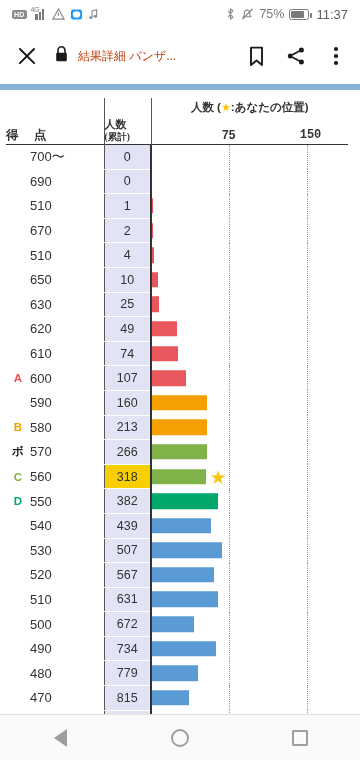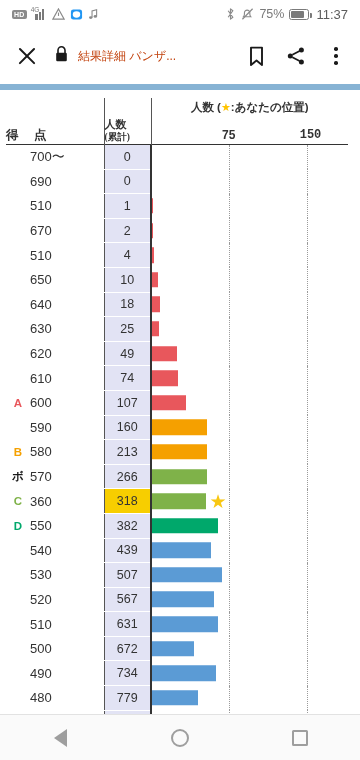--- a/index.html
+++ b/index.html
@@ -324,30 +324,20 @@
             <td class="c-score">650</td>
             <td class="c-count">10</td>
             <td class="c-bar">
               <div class="gl" style="left: 77.25px;"></div>
               <div class="gl" style="left: 154.5px;"></div>
               <div class="bar" style="width: 6.18px; background: rgb(232, 87, 92);"></div>
             </td>
           </tr>
           <tr class="drow">
             <td class="c-grade"></td>
-            <td class="c-score">640</td>
-            <td class="c-count">18</td>
-            <td class="c-bar">
-              <div class="gl" style="left: 77.25px;"></div>
-              <div class="gl" style="left: 154.5px;"></div>
-              <div class="bar" style="width: 8.24px; background: rgb(232, 87, 92);"></div>
-            </td>
-          </tr>
-          <tr class="drow">
-            <td class="c-grade"></td>
             <td class="c-score">630</td>
             <td class="c-count">25</td>
             <td class="c-bar">
               <div class="gl" style="left: 77.25px;"></div>
               <div class="gl" style="left: 154.5px;"></div>
               <div class="bar" style="width: 7.21px; background: rgb(232, 87, 92);"></div>
             </td>
           </tr>
           <tr class="drow">
             <td class="c-grade"></td>
@@ -404,21 +394,21 @@
             <td class="c-score">570</td>
             <td class="c-count">266</td>
             <td class="c-bar">
               <div class="gl" style="left: 77.25px;"></div>
               <div class="gl" style="left: 154.5px;"></div>
               <div class="bar" style="width: 54.59px; background: rgb(127, 178, 73);"></div>
             </td>
           </tr>
           <tr class="drow">
             <td class="c-grade" style="color: rgb(127, 178, 73);">C</td>
-            <td class="c-score">360</td>
+            <td class="c-score">560</td>
             <td class="c-count hl">318</td>
             <td class="c-bar">
               <div class="gl" style="left: 77.25px;"></div>
               <div class="gl" style="left: 154.5px;"></div>
               <div class="bar" style="width: 53.56px; background: rgb(127, 178, 73);"></div>
               <div class="starmark" style="left: 57.56px;">★</div>
             </td>
           </tr>
           <tr class="drow">
             <td class="c-grade" style="color: rgb(0, 168, 107);">D</td>

